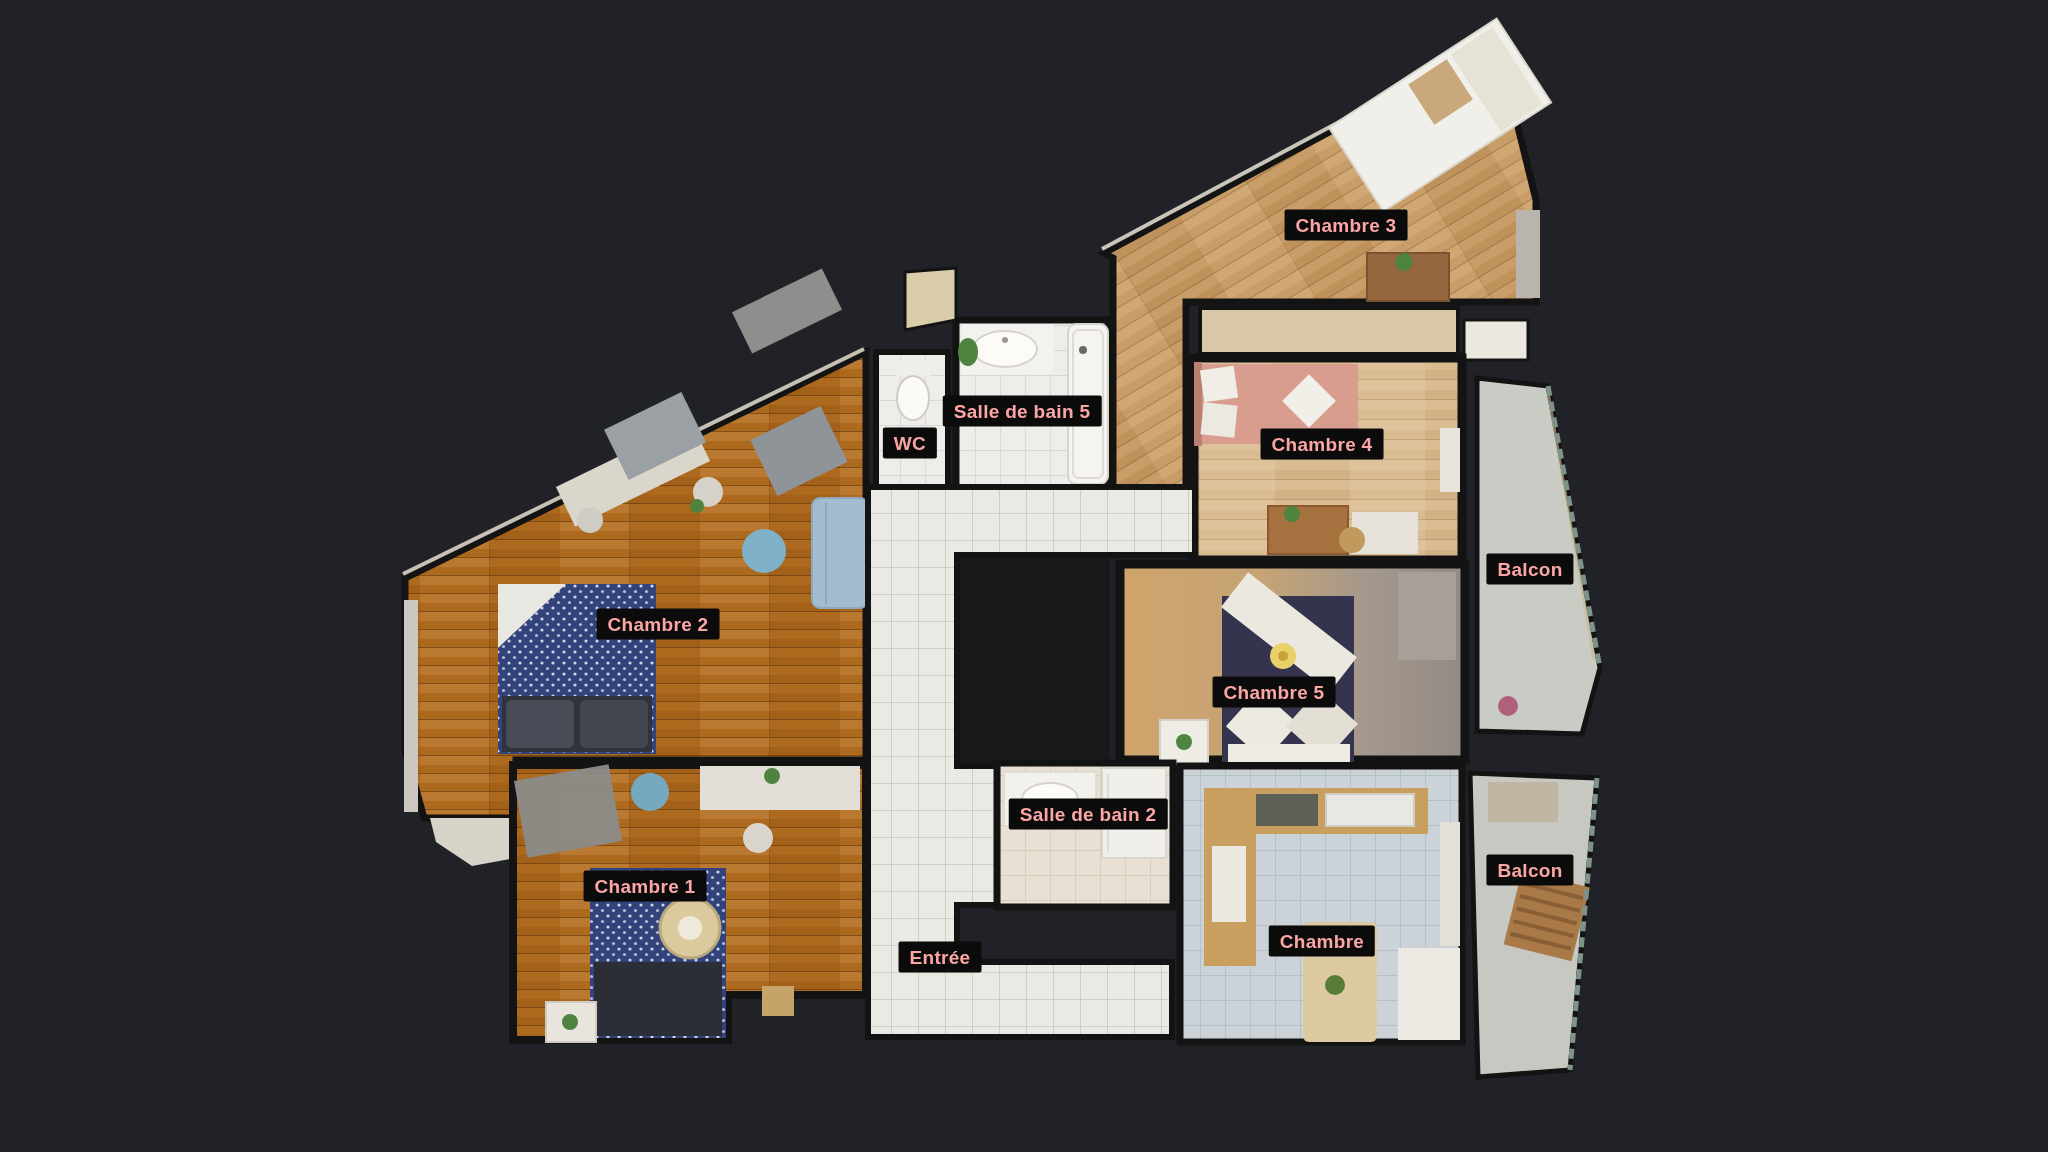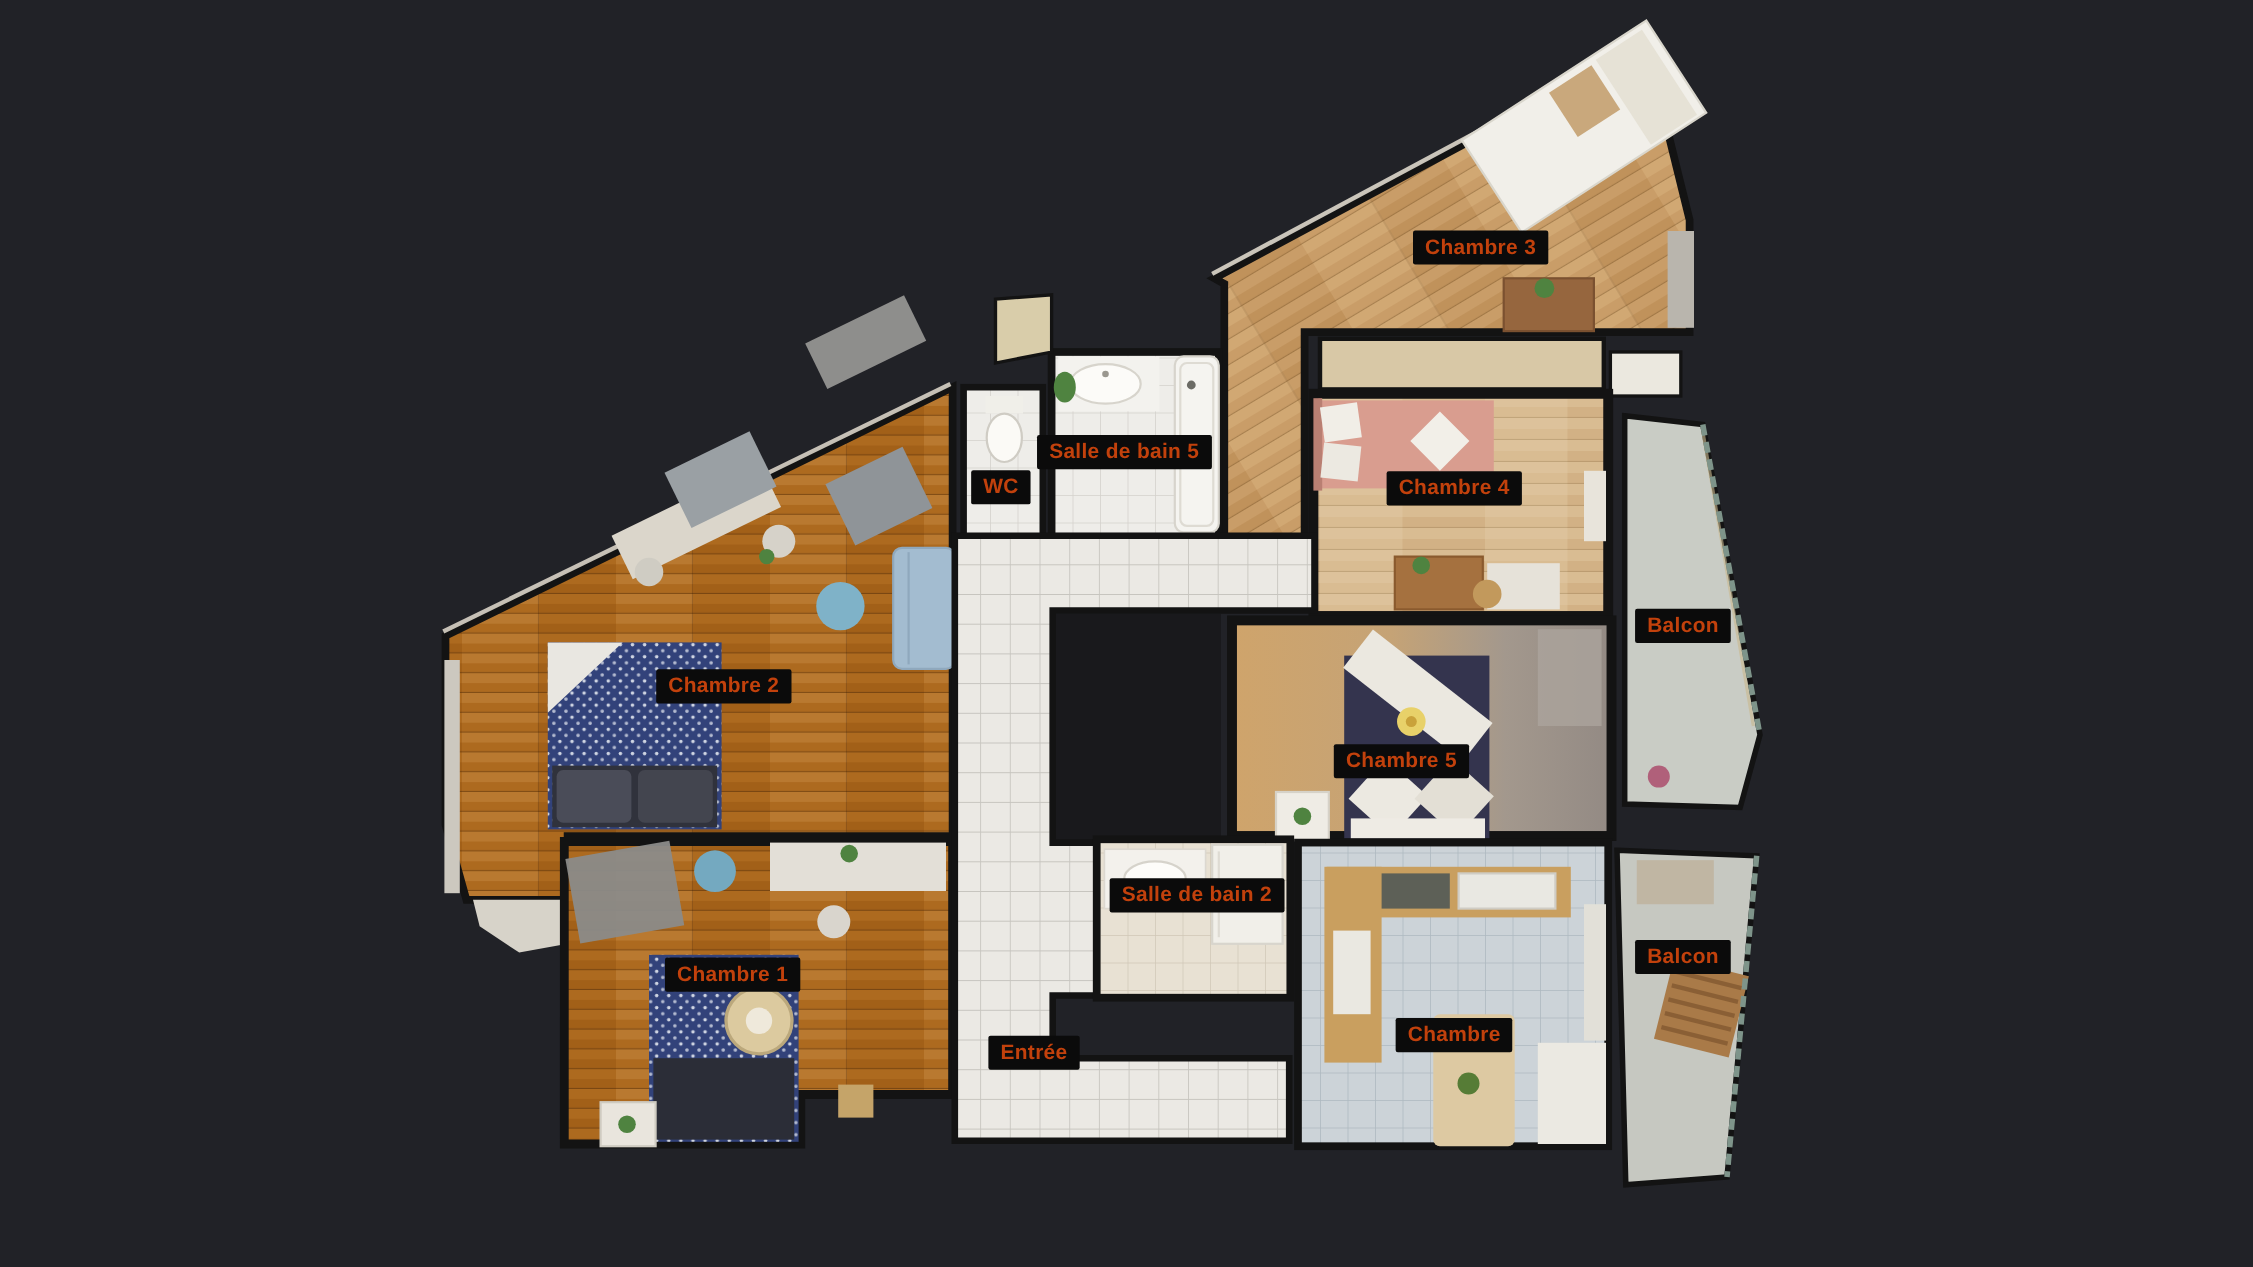--- a/index.html
+++ b/index.html
@@ -11,21 +11,21 @@
   .stage{
     position:relative;
     width:2048px;height:1152px;
     background:#212227;
   }
   .stage svg{position:absolute;left:0;top:0;}
   .room-label{
     position:absolute;
     transform:translate(-50%,-50%);
     background:#0b0b0b;
-    color:#c2410c;
+    color:#fca5a5;
     font-size:19px;
     font-weight:bold;
     letter-spacing:.3px;
     padding:6px 11px;
     border-radius:2px;
     white-space:nowrap;
     line-height:1;
     z-index:5;
   }
 </style>
@@ -244,17 +244,17 @@
 
 <div class="room-label" style="left:1346px;top:225px">Chambre 3</div>
 <div class="room-label" style="left:1022px;top:411px">Salle de bain 5</div>
 <div class="room-label" style="left:910px;top:443px">WC</div>
 <div class="room-label" style="left:1322px;top:444px">Chambre 4</div>
 <div class="room-label" style="left:1530px;top:569px">Balcon</div>
 <div class="room-label" style="left:658px;top:624px">Chambre 2</div>
 <div class="room-label" style="left:1274px;top:692px">Chambre 5</div>
 <div class="room-label" style="left:1088px;top:814px">Salle de bain 2</div>
 <div class="room-label" style="left:1530px;top:870px">Balcon</div>
-<div class="room-label" style="left:666px;top:886px">Chambre 1</div>
+<div class="room-label" style="left:645px;top:886px">Chambre 1</div>
 <div class="room-label" style="left:1322px;top:941px">Chambre</div>
 <div class="room-label" style="left:940px;top:957px">Entrée</div>
 
 </div>
 
 </body></html>

